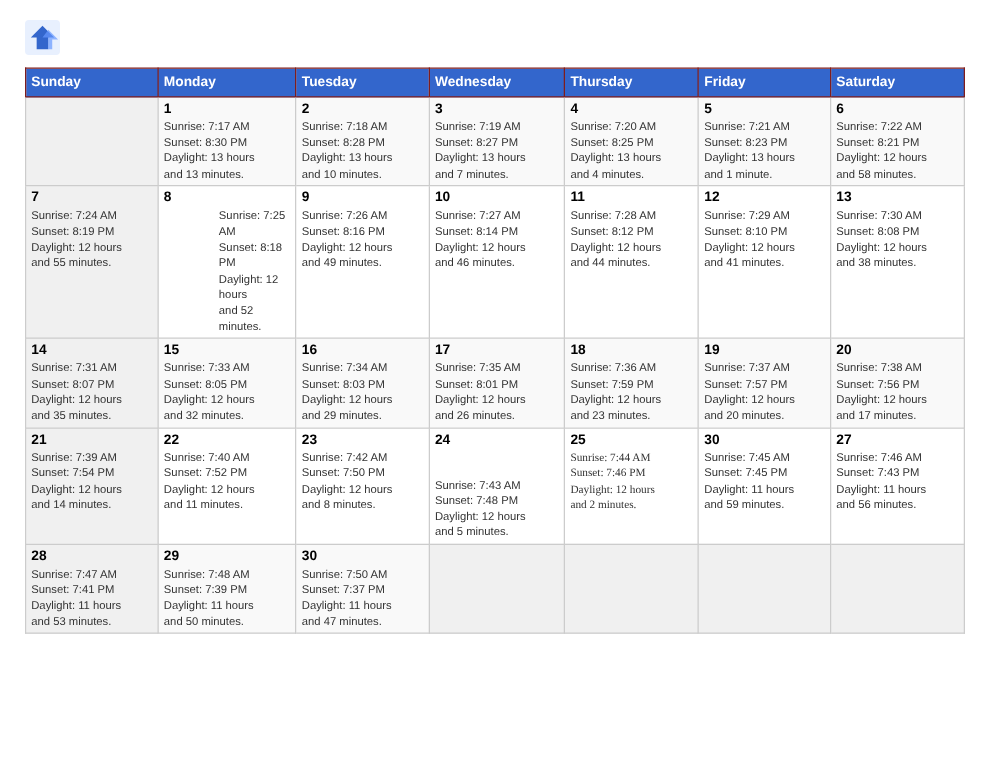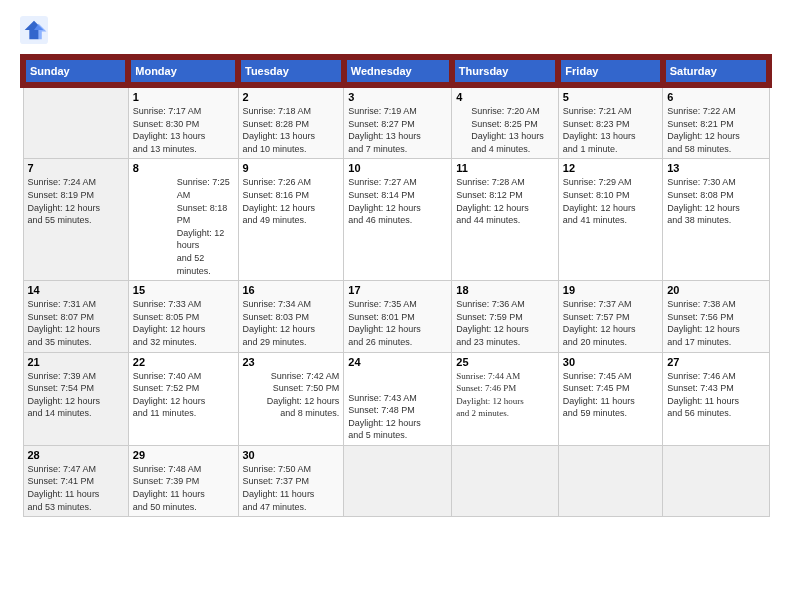--- a/index.html
+++ b/index.html
@@ -48,21 +48,21 @@
       border-collapse: collapse;
       font-size: 10px;
     }
     thead tr th {
       background: #3366cc;
       color: #fff;
       font-size: 11px;
       font-weight: bold;
       padding: 5px 4px;
       text-align: left;
-      border: 6px solid #7f1d1d;
+      border: 1px solid #7f1d1d;
     }
     tbody tr td {
       border: 1px solid #ccc;
       vertical-align: top;
       padding: 3px 4px;
       width: 113px;
       min-height: 70px;
       background: #fff;
     }
     tbody tr:nth-child(odd) td {
@@ -142,21 +142,21 @@
           </td>
           <td>
             <div class="day-num">3</div>
             <div class="day-info" style="white-space: pre-line;">Sunrise: 7:19 AM
 Sunset: 8:27 PM
 Daylight: 13 hours
 and 7 minutes.</div>
           </td>
           <td>
             <div class="day-num">4</div>
-            <div class="day-info" style="white-space: pre-line; margin-left: 15px;">Sunrise: 7:20 AM
+            <div class="day-info" style="white-space: pre-line;">Sunrise: 7:20 AM
 Sunset: 8:25 PM
 Daylight: 13 hours
 and 4 minutes.</div>
           </td>
           <td>
             <div class="day-num">5</div>
             <div class="day-info" style="white-space: pre-line;">Sunrise: 7:21 AM
 Sunset: 8:23 PM
 Daylight: 13 hours
 and 1 minute.</div>
@@ -281,21 +281,21 @@
           </td>
           <td>
             <div class="day-num">22</div>
             <div class="day-info" style="white-space: pre-line;">Sunrise: 7:40 AM
 Sunset: 7:52 PM
 Daylight: 12 hours
 and 11 minutes.</div>
           </td>
           <td>
             <div class="day-num">23</div>
-            <div class="day-info" style="white-space: pre-line; text-align: right;">Sunrise: 7:42 AM
+            <div class="day-info" style="white-space: pre-line;">Sunrise: 7:42 AM
 Sunset: 7:50 PM
 Daylight: 12 hours
 and 8 minutes.</div>
           </td>
           <td>
             <div class="day-num">24</div>
             <div class="day-info" style="white-space: pre-line; margin-top: 24px;">Sunrise: 7:43 AM
 Sunset: 7:48 PM
 Daylight: 12 hours
 and 5 minutes.</div>

